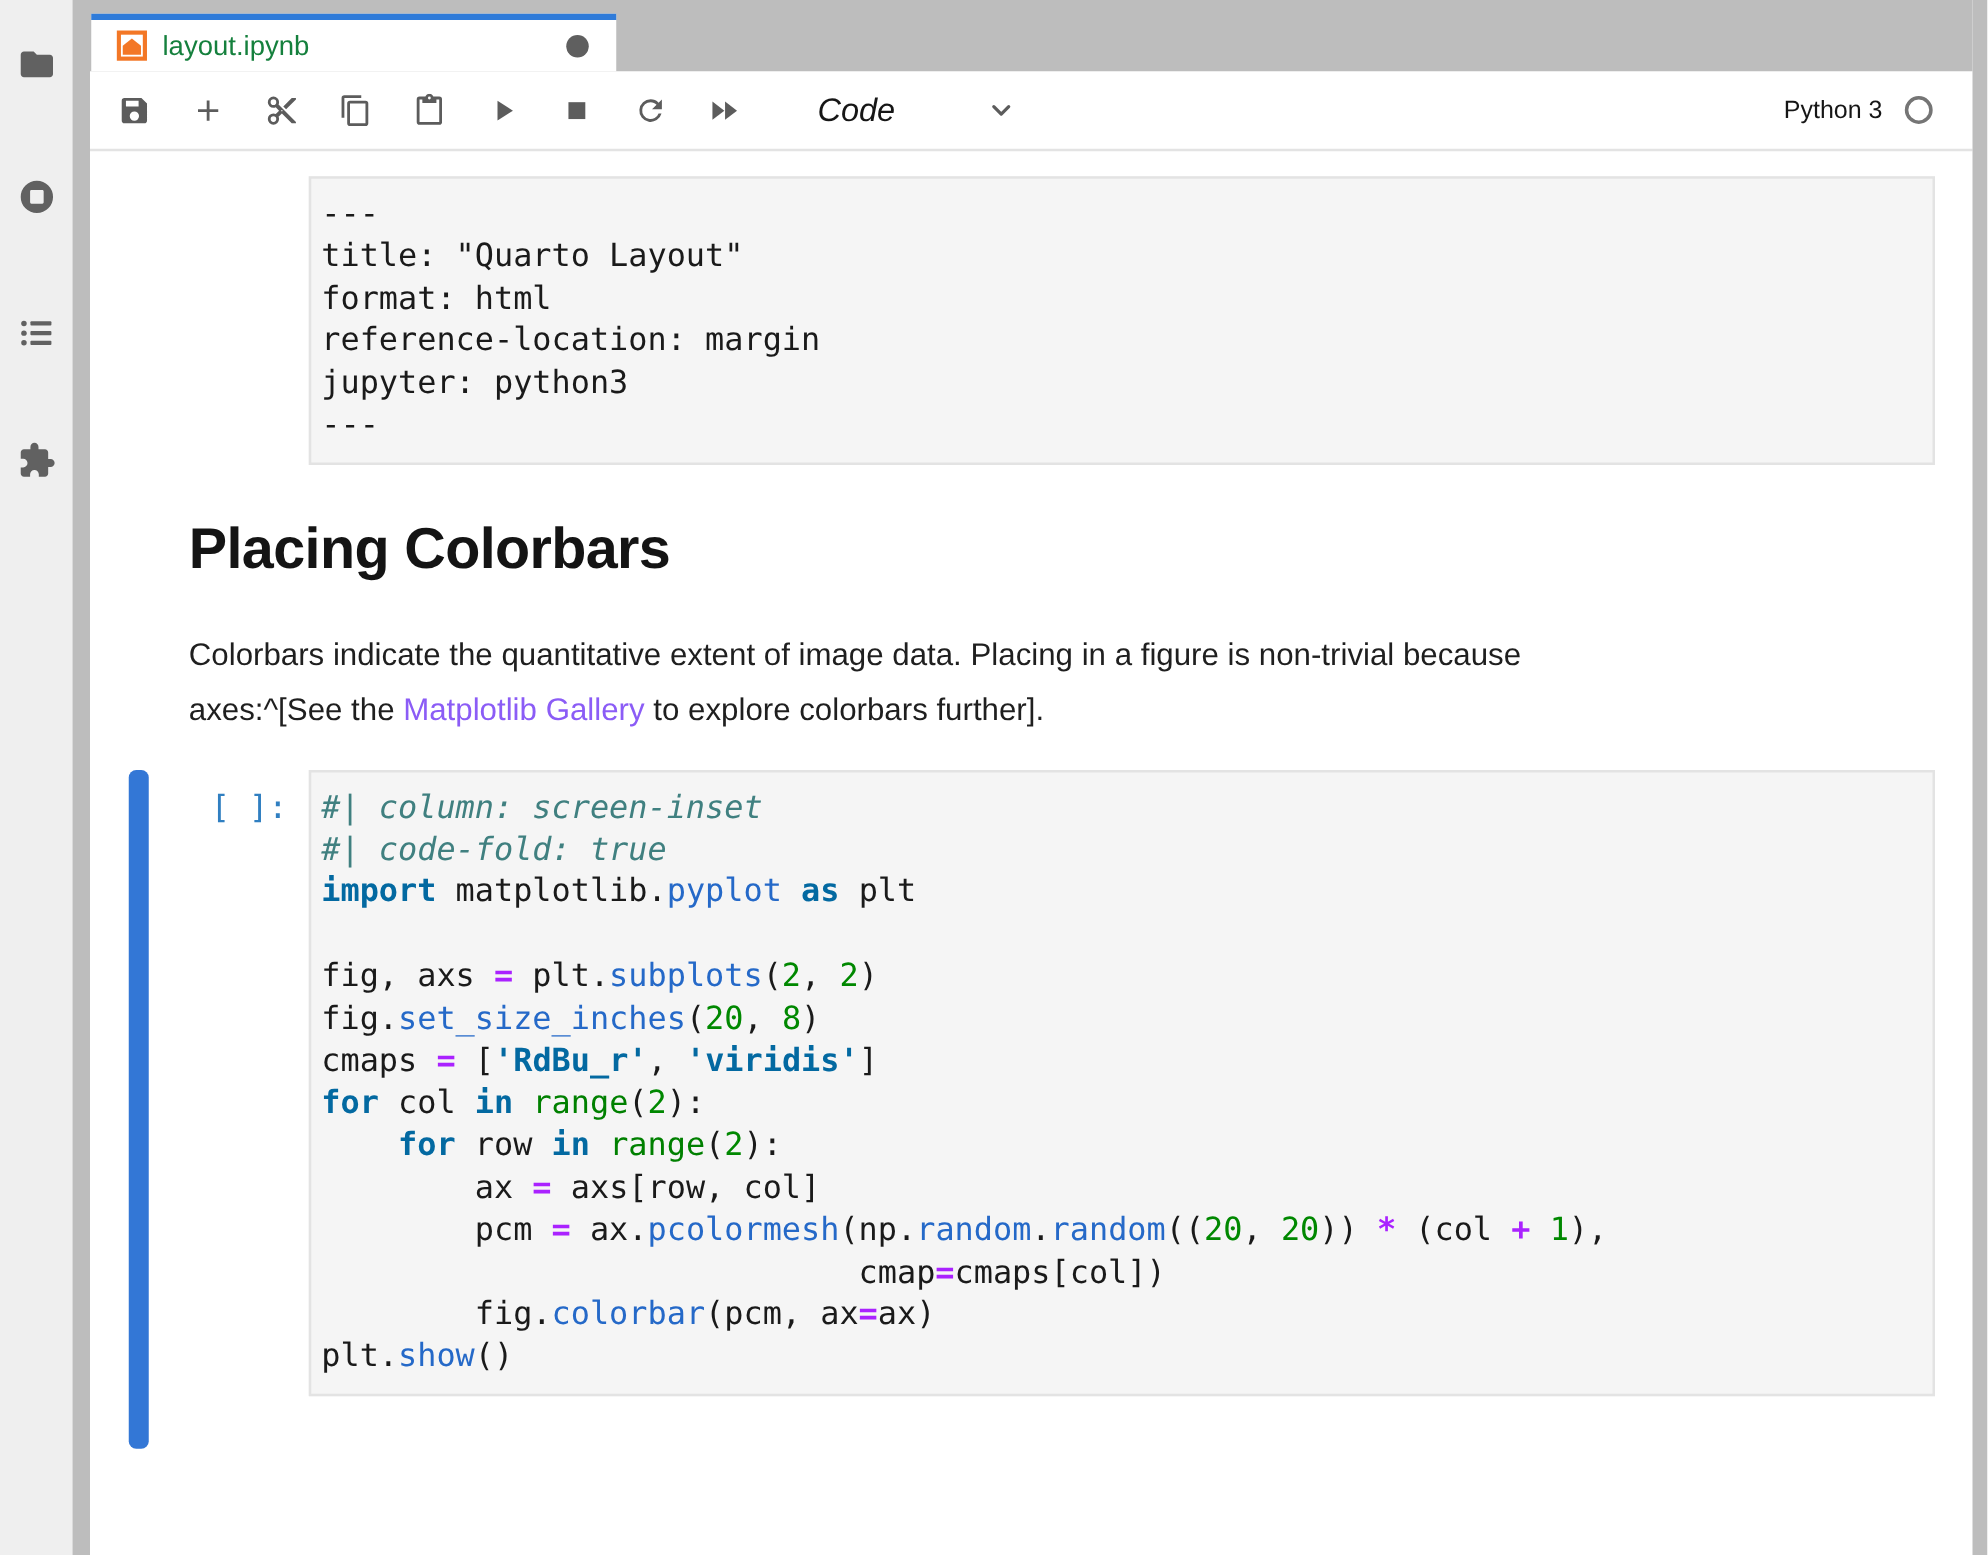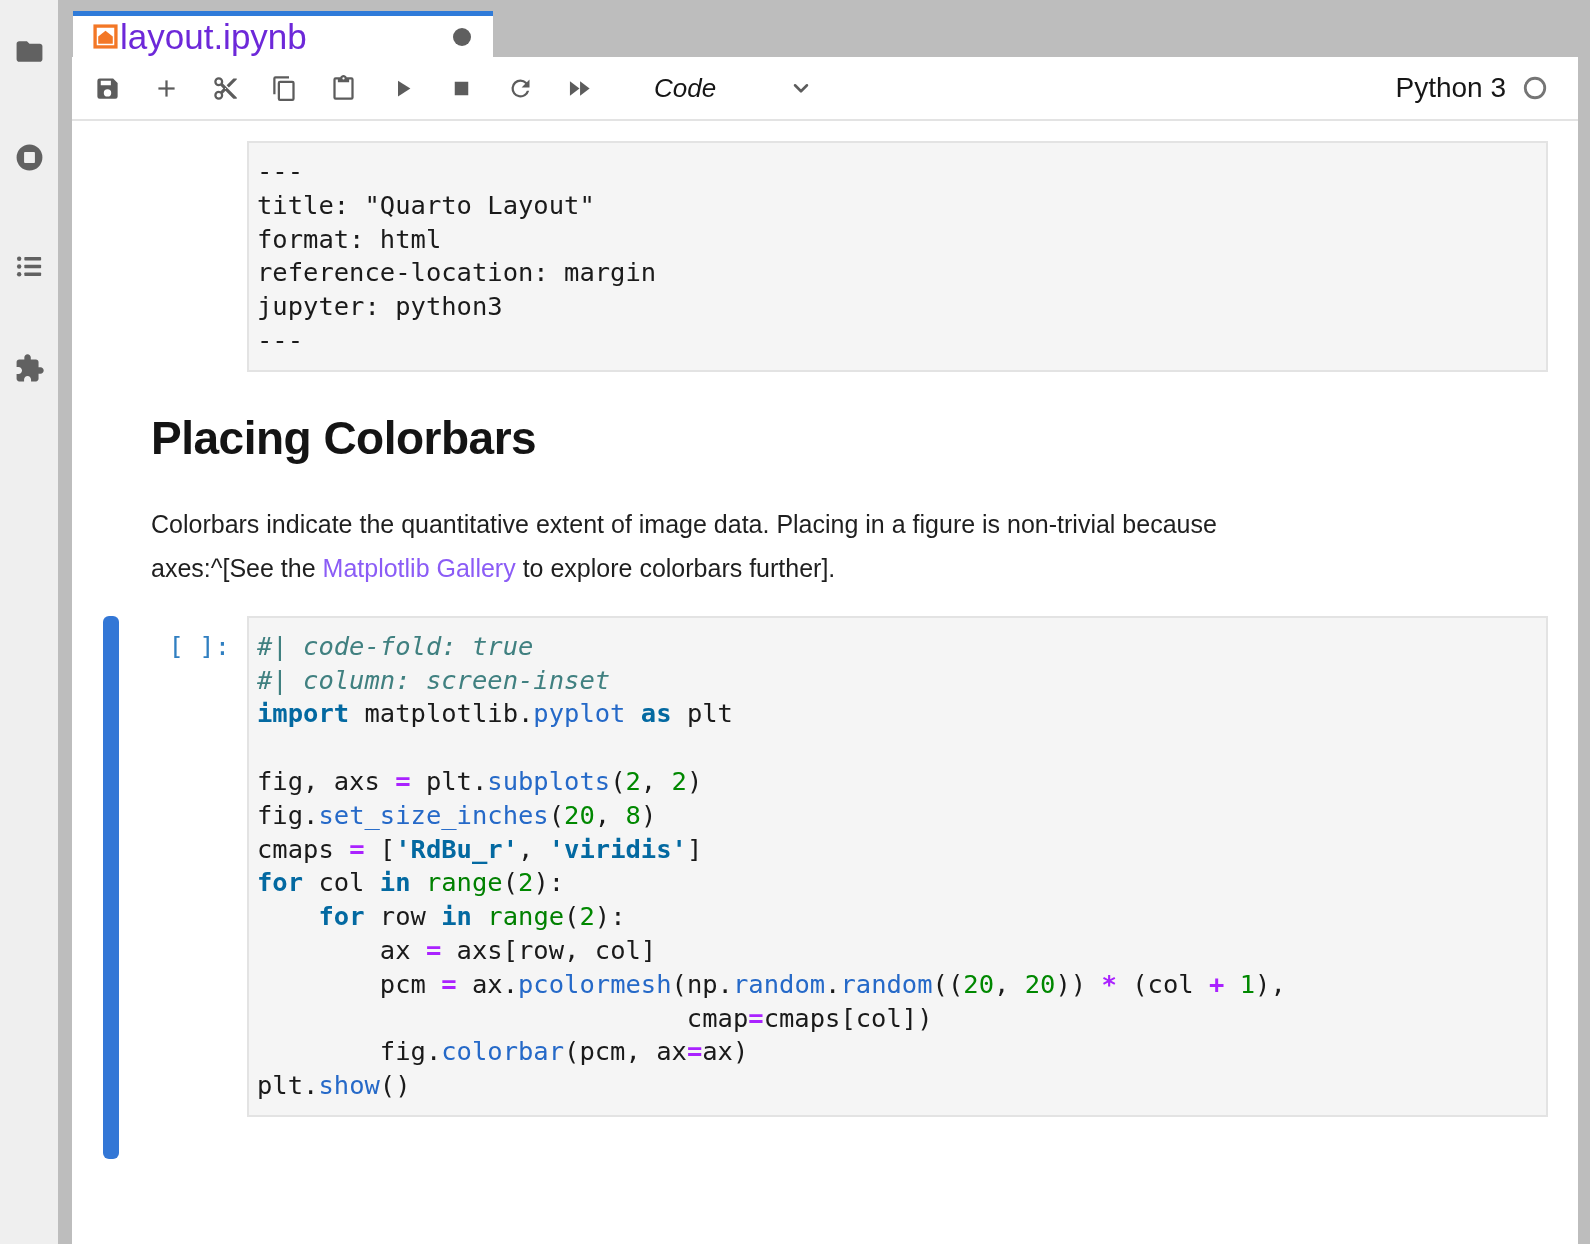--- a/index.html
+++ b/index.html
@@ -18,36 +18,36 @@
   .right-strip { position:absolute; right:0; top:0; width:12px; height:100%;
                  background:#bdbdbd; z-index:3; }
 
   
   .main { position:absolute; left:72px; top:0; width:1506px; height:100%; background:#fff; }
 
   .tabbar { position:relative; height:57px; background:#bdbdbd; }
   .tab { position:absolute; left:1px; top:11px; width:420px; height:46px; background:#fff;
          border-top:5px solid #2f7bd9; display:flex; align-items:center; padding-left:20px; }
   .nb-icon { width:25px; height:25px; display:inline-block; flex:none; }
-  .tab-title { margin-left:2px; font-size:35px; color:#6d28d9; }
+  .tab-title { margin-left:12px; font-size:22px; color:#15803d; }
   .dirty-dot { position:absolute; right:22px; top:12px; width:18px; height:18px;
                border-radius:50%; background:#5f5f5f; cursor:pointer; }
 
   .toolbar { height:64px; border-bottom:2px solid #e3e3e3; display:flex; align-items:center;
              padding:0 30px 0 18px; background:#fff; }
   .tb-btn { width:34px; height:38px; border:none; background:transparent; margin-right:25px;
             cursor:pointer; padding:0; }
   .tb-btn svg { width:27px; height:27px; display:block; margin:auto; fill:#5c5c5c; }
   .celltype { margin-left:33px; width:160px; display:flex; align-items:center;
               justify-content:space-between; cursor:pointer; }
   .celltype-label { font-size:26px; color:#161616;font-style:italic; }
   .chevron svg { width:26px; height:26px; display:block; stroke:#5c5c5c; fill:none;
                  stroke-width:2.4; stroke-linecap:round; stroke-linejoin:round; }
   .spacer { flex:1; }
-  .kernel-name { font-size:28px; color:#161616; margin-right:16px; cursor:pointer; }
+  .kernel-name { font-size:20px; color:#161616; margin-right:16px; cursor:pointer; }
   .kernel-status svg { width:26px; height:26px; display:block; }
 
   
   .content { position:relative; background:#fff; }
   .cell-box { margin-left:175px; width:1301px; background:#f5f5f5; border:2px solid #e3e3e3; }
   .cm { font-family:"DejaVu Sans Mono","Liberation Mono",monospace; font-size:25.5px;
         line-height:33.8px; color:#1a1a1a; padding:12px 8px 12px 8px; }
   .cm-line { white-space:pre; }
 
   .raw-cell { margin-top:20px; }
@@ -208,22 +208,22 @@
           <div class="md-line">Colorbars indicate the quantitative extent of image data. Placing in a figure is non-trivial because</div>
           <div class="md-line"><span>axes:^[See the </span><a class="md-link">Matplotlib Gallery</a><span> to explore colorbars further].</span></div>
         </div>
       </div>
 
       <div class="code-row">
         <div class="collapser"></div>
         <div class="prompt">[ ]:</div>
         <div class="cell-box">
           <div class="cm" id="code-editor">
+              <div class="cm-line"><span class="tk-com">#| column: screen-inset</span></div>
               <div class="cm-line"><span class="tk-com">#| code-fold: true</span></div>
-              <div class="cm-line"><span class="tk-com">#| column: screen-inset</span></div>
               <div class="cm-line"><span class="tk-kw">import</span><span> matplotlib.</span><span class="tk-prop">pyplot</span><span> </span><span class="tk-kw">as</span><span> plt</span></div>
               <div class="cm-line">&nbsp;</div>
               <div class="cm-line"><span>fig, axs </span><span class="tk-op">=</span><span> plt.</span><span class="tk-prop">subplots</span><span>(</span><span class="tk-num">2</span><span>, </span><span class="tk-num">2</span><span>)</span></div>
               <div class="cm-line"><span>fig.</span><span class="tk-prop">set_size_inches</span><span>(</span><span class="tk-num">20</span><span>, </span><span class="tk-num">8</span><span>)</span></div>
               <div class="cm-line"><span>cmaps </span><span class="tk-op">=</span><span> [</span><span class="tk-str">'RdBu_r'</span><span>, </span><span class="tk-str">'viridis'</span><span>]</span></div>
               <div class="cm-line"><span class="tk-kw">for</span><span> col </span><span class="tk-kw">in</span><span> </span><span class="tk-bi">range</span><span>(</span><span class="tk-num">2</span><span>):</span></div>
               <div class="cm-line"><span>    </span><span class="tk-kw">for</span><span> row </span><span class="tk-kw">in</span><span> </span><span class="tk-bi">range</span><span>(</span><span class="tk-num">2</span><span>):</span></div>
               <div class="cm-line"><span>        ax </span><span class="tk-op">=</span><span> axs[row, col]</span></div>
               <div class="cm-line"><span>        pcm </span><span class="tk-op">=</span><span> ax.</span><span class="tk-prop">pcolormesh</span><span>(np.</span><span class="tk-prop">random</span><span>.</span><span class="tk-prop">random</span><span>((</span><span class="tk-num">20</span><span>, </span><span class="tk-num">20</span><span>)) </span><span class="tk-op">*</span><span> (col </span><span class="tk-op">+</span><span> </span><span class="tk-num">1</span><span>),</span></div>
               <div class="cm-line"><span>                            cmap</span><span class="tk-op">=</span><span>cmaps[col])</span></div>

